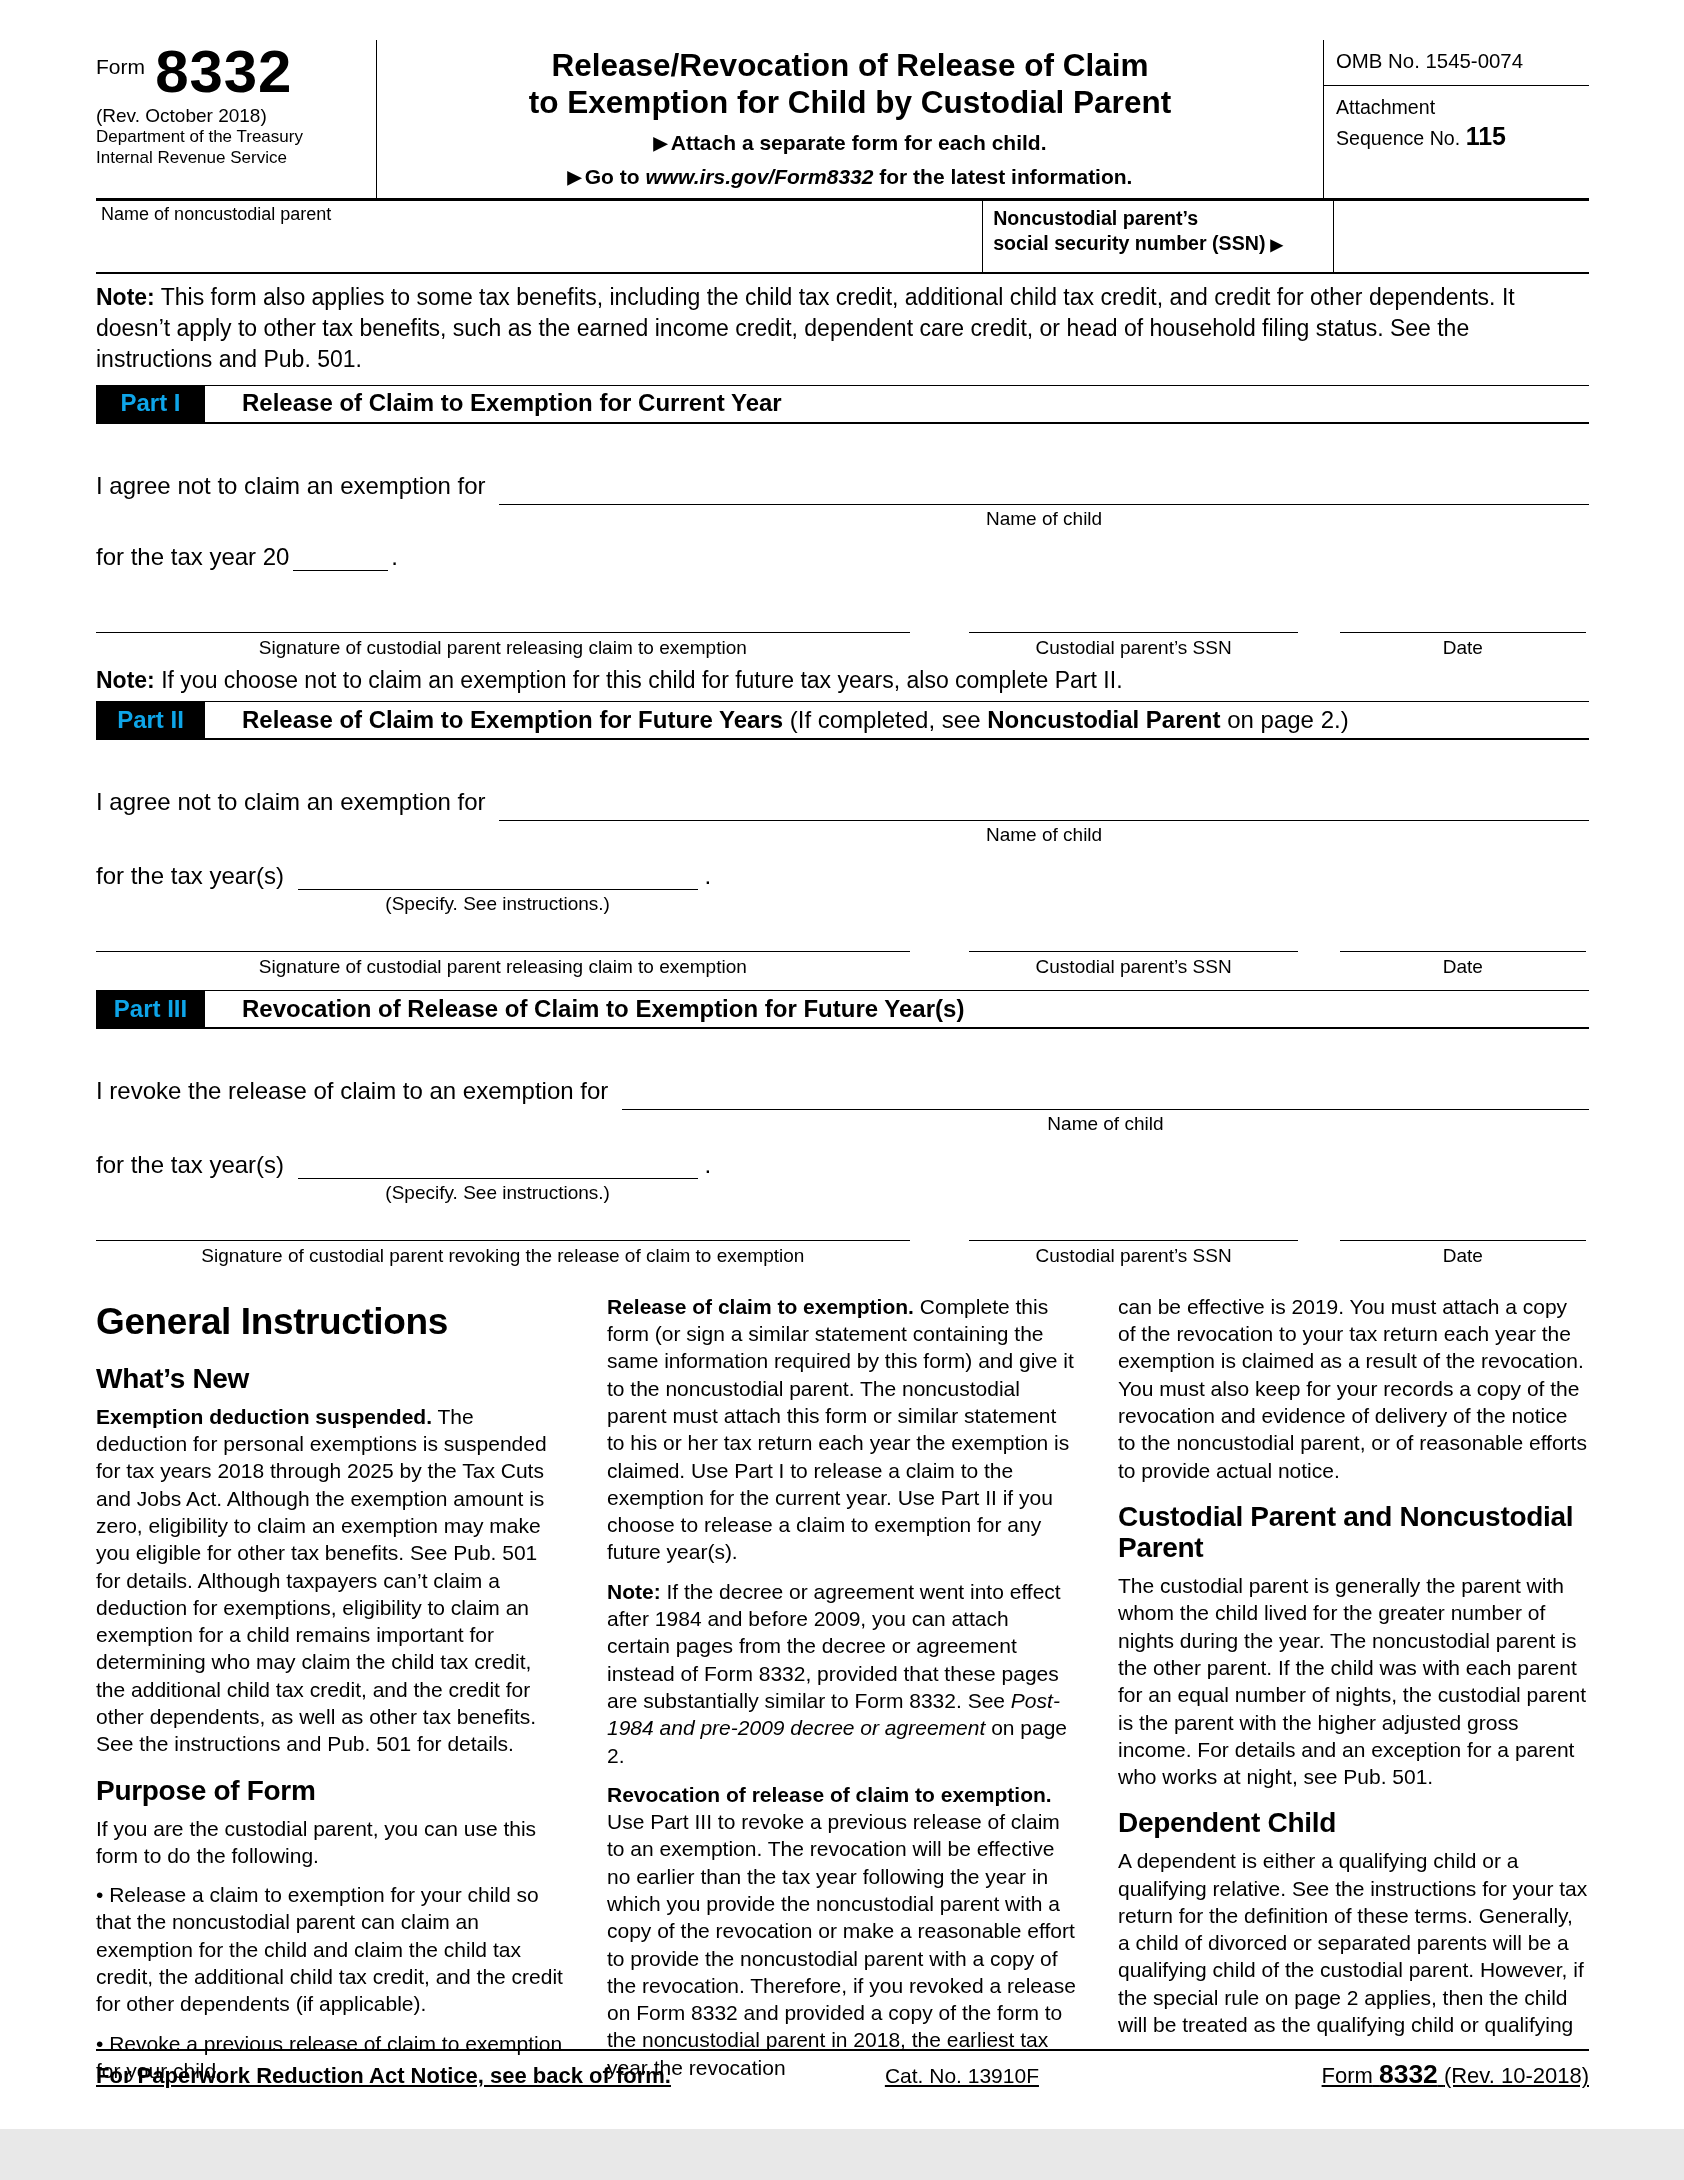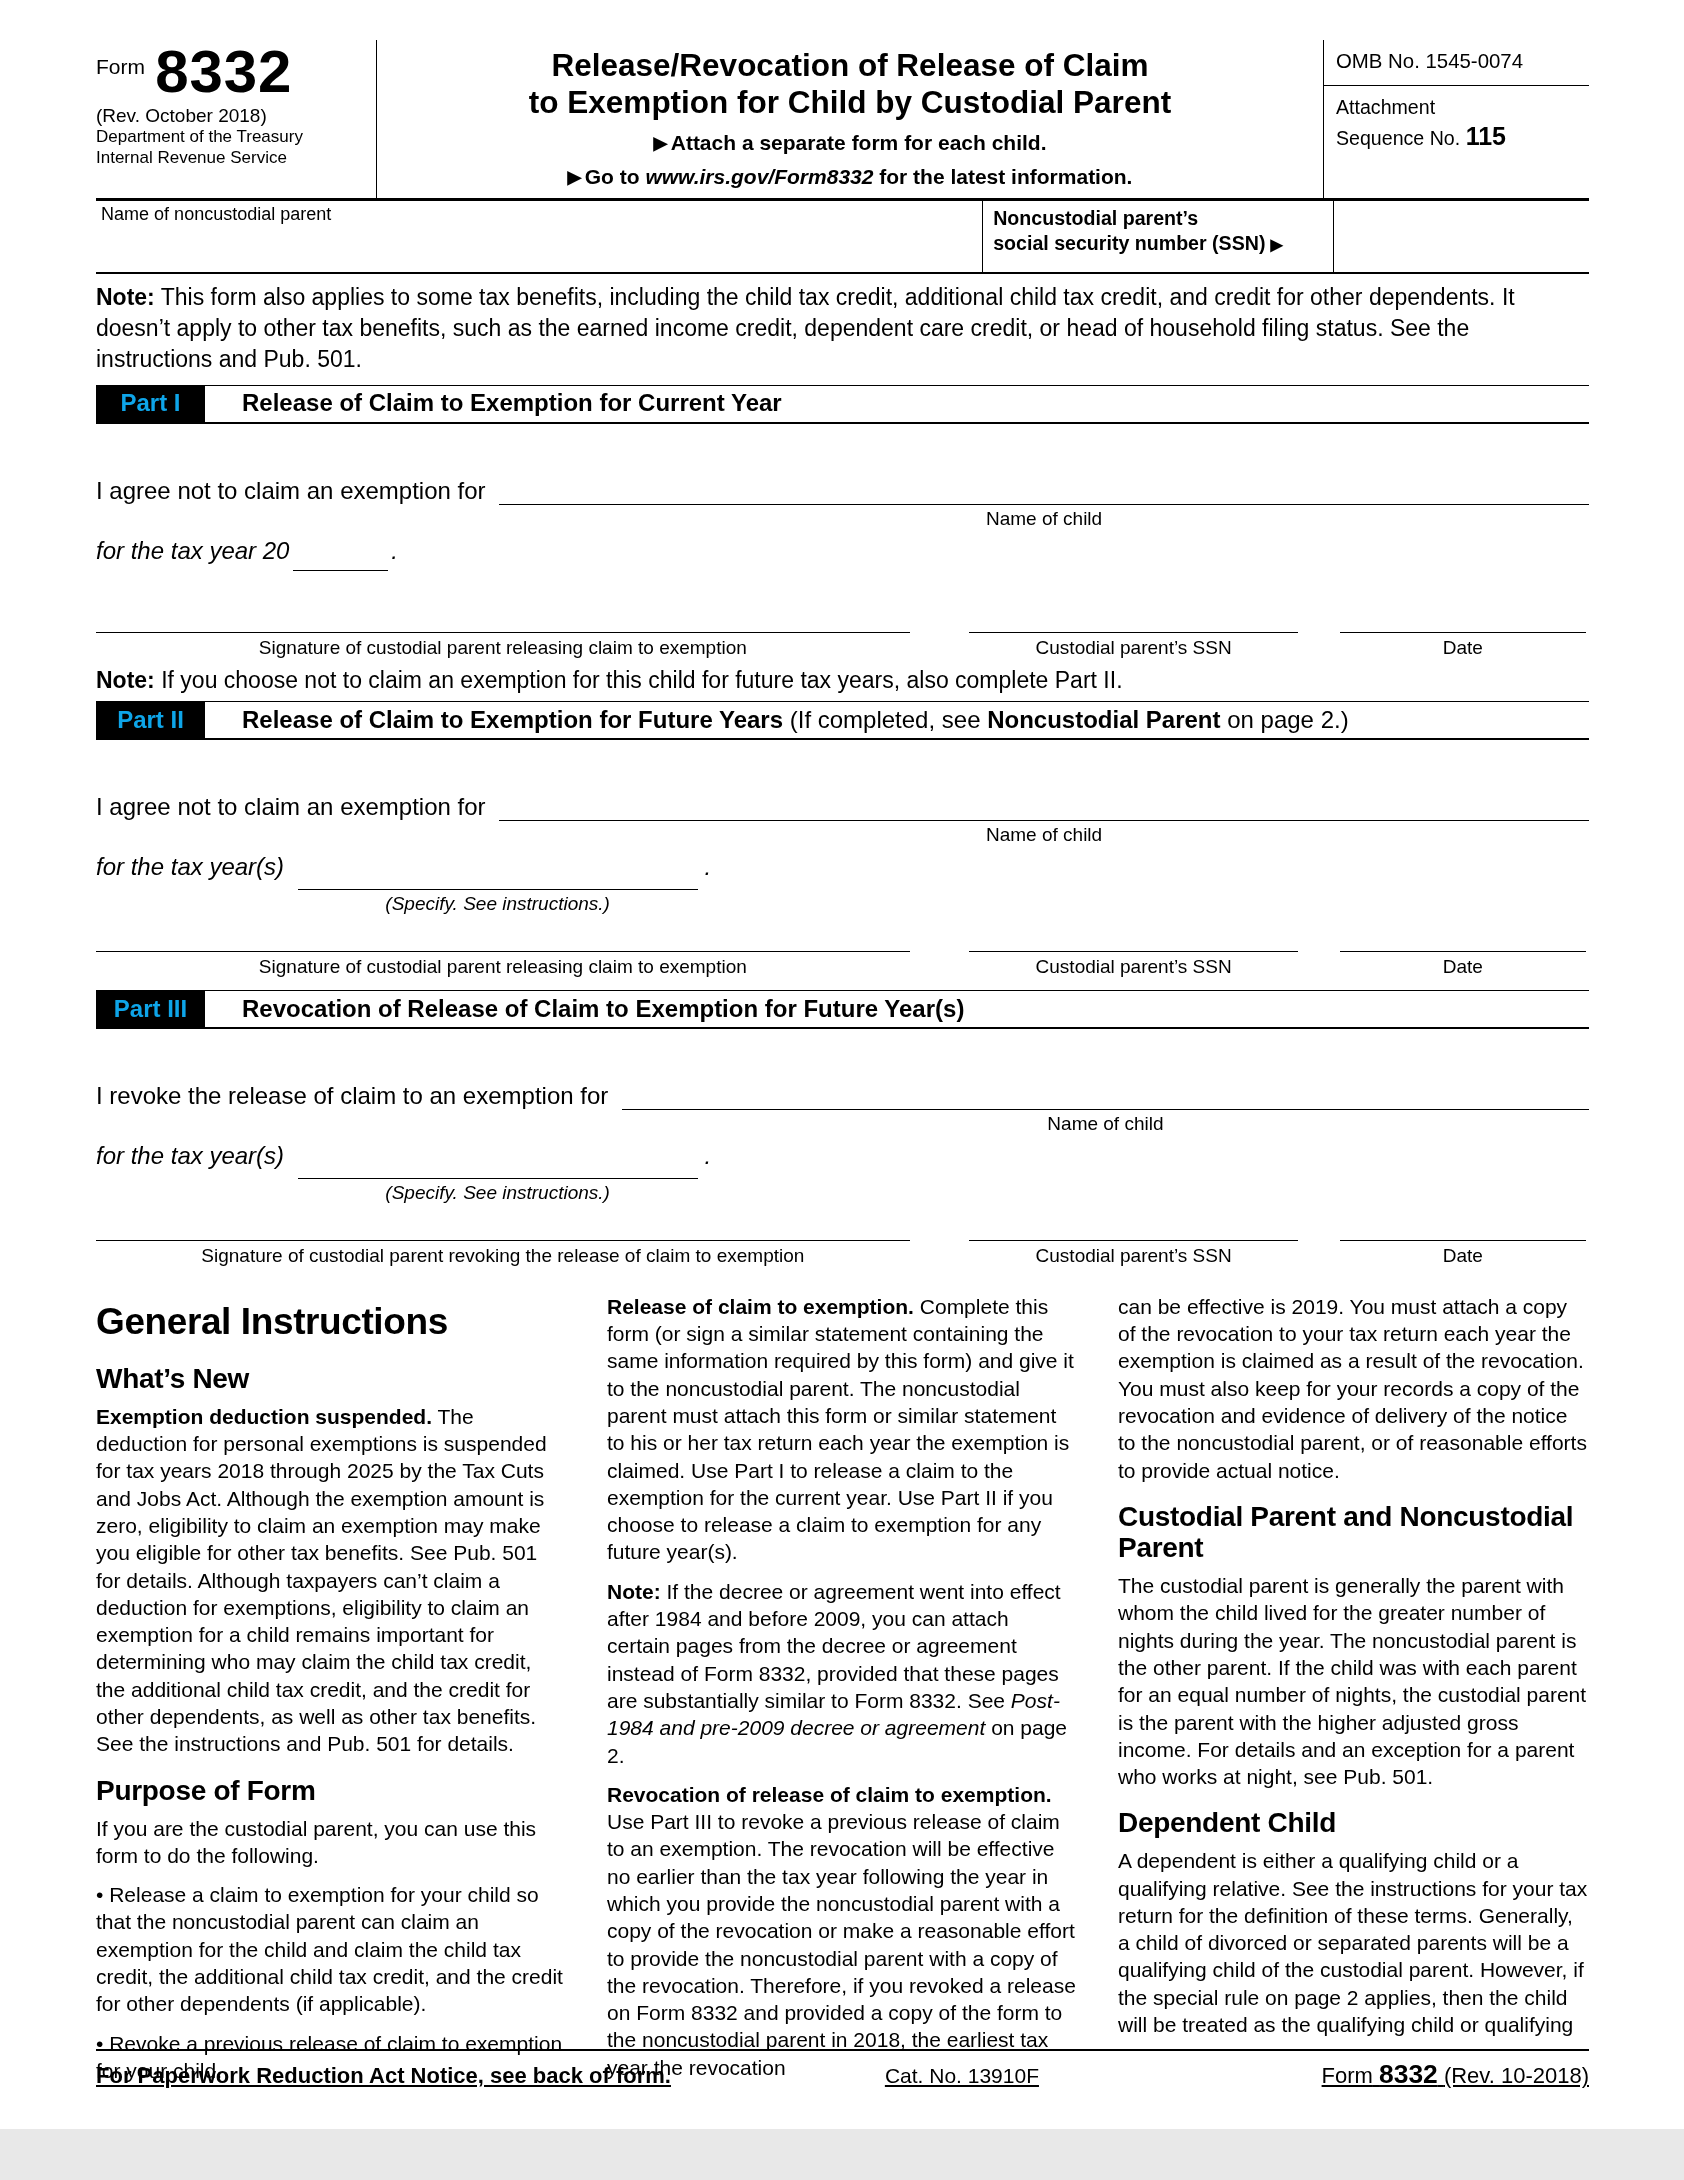--- a/index.html
+++ b/index.html
@@ -37,26 +37,26 @@
   .top-note { font-size:23px; line-height:1.34; margin:8.5px 0 10.2px; }
   .part-note { font-size:23px; margin:8.5px 0 6.8px; }
 
   
   .part-bar { display:flex; border-top:1.7px solid #000; border-bottom:2.6px solid #000; align-items:stretch; margin-top:3.4px; }
   .part-label { background:#000; color:#0ea5e9; font-weight:bold; font-size:24px; padding:3.4px 0 4.3px; width:109px; text-align:center; flex:none; }
   .part-title { font-size:24px; padding:3.4px 0 4.3px 37px; }
   .part-title .reg { font-weight:normal; }
 
   
-  .agree-row { display:flex; align-items:flex-end; margin-top:44px; margin-bottom:32px; font-size:24px; }
+  .agree-row { display:flex; align-items:center; margin-top:44px; margin-bottom:32px; font-size:24px; }
   .body-text { white-space:nowrap; }
   .line-wrap { flex:1; margin-left:13.6px; position:relative; border-bottom:1.7px solid #000; height:37px; }
   .line-wrap.fixed { flex:none; width:400px; }
   .under-label { position:absolute; top:100%; left:0; right:0; text-align:center; margin-top:4.3px; font-size:19px; white-space:nowrap; }
-  .taxyear-row { display:flex; align-items:flex-start; margin-top:6.8px; margin-bottom:31px; font-size:24px;font-style:italic; }
+  .taxyear-row { display:flex; align-items:flex-end; margin-top:6.8px; margin-bottom:31px; font-size:24px; }
   .short-line { width:95px; border-bottom:1.7px solid #000; height:34px; margin:0 3.4px; }
   .period { margin-left:6.8px; }
   .sig-row { display:flex; margin-top:61px; }
   .sig-cell { border-top:1.7px solid #000; padding-top:4.3px; }
   .sig-main { width:54.5%; }
   .sig-ssn { width:22%; margin-left:4%; }
   .sig-date { width:16.5%; margin-left:2.8%; }
   .sig-label { font-size:19px; text-align:center; white-space:nowrap; }
 
   

